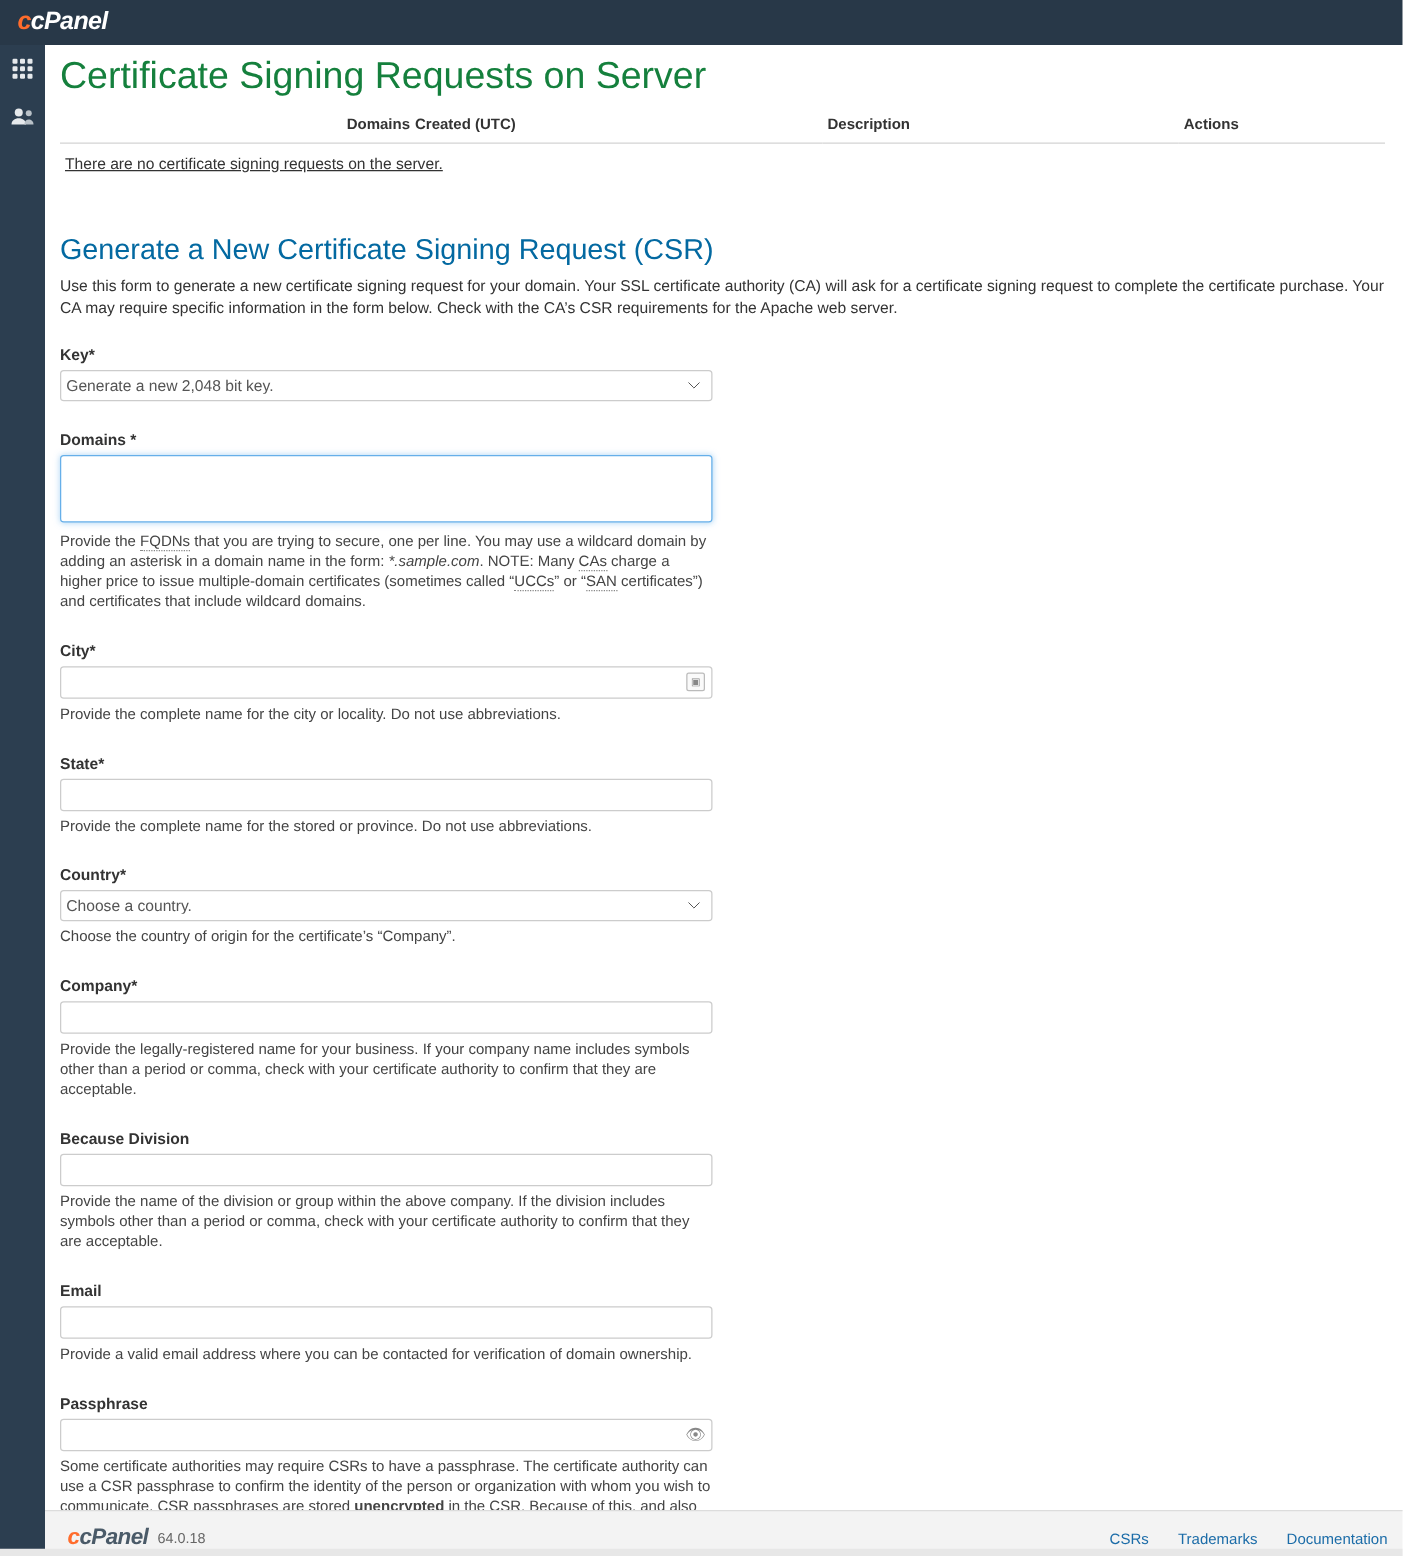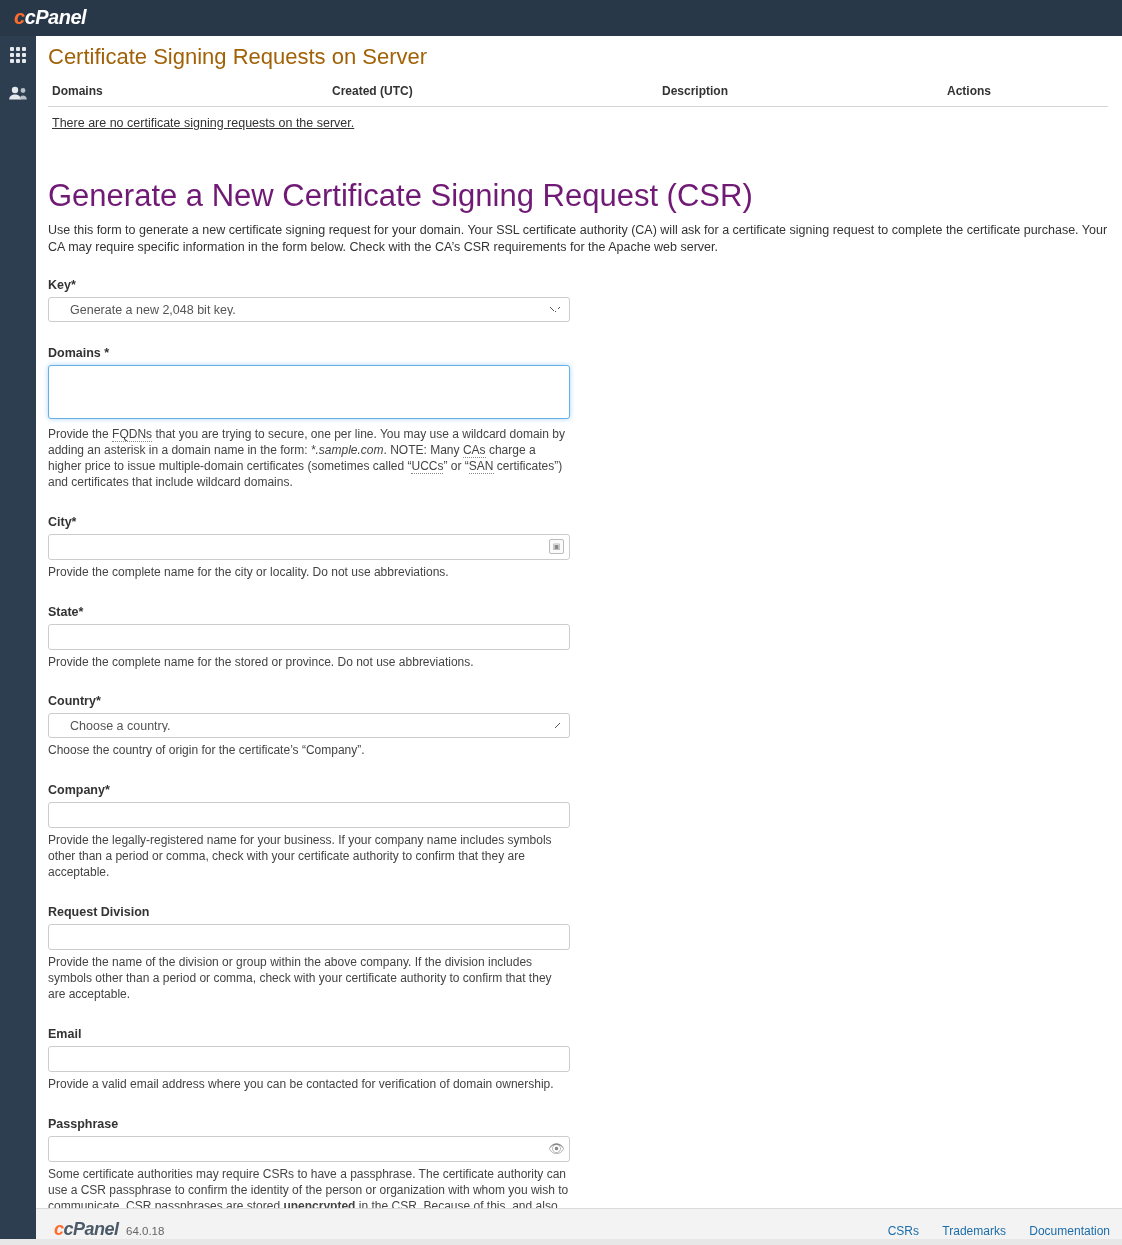--- a/index.html
+++ b/index.html
@@ -48,56 +48,56 @@
     position: absolute; top: 36px; left: 36px;
     width: 1086px; height: 1209px;
     background: #fff;
     overflow: hidden;
   }
   #content {
     position: relative;
     padding: 0 12px 0 12px;
   }
   h1.page-title {
-    font-size: 22px; font-weight: normal; color: #a16207;
+    font-size: 30px; font-weight: normal; color: #15803d;
     margin: 8px 0 10px 0; padding: 0;
   }
   
   .csr-table { width: 1060px; border-collapse: collapse; margin-top: 4px; }
   .csr-table th {
     text-align: left; font-size: 12px; font-weight: bold; color: #333;
     padding: 4px 0 8px 4px; border-bottom: 1px solid #d4d4d4;
   }
-  .csr-table th.c-domains { width: 280px; }
+  .csr-table th.c-domains { width: 280px; text-align: right; }
   .csr-table th.c-created { width: 330px; }
   .csr-table th.c-desc { width: 285px; }
   .csr-table th.c-actions { width: 165px; }
   .empty-msg { font-size: 12.5px; color: #333; padding: 9px 0 0 4px; text-decoration: underline; }
   
   h2.section-title {
-    font-size: 31px; font-weight: normal; color: #701a75;
+    font-size: 23px; font-weight: normal; color: #0369a1;
     margin: 48px 0 8px 0;
   }
   p.intro {
     font-size: 12.5px; color: #333; line-height: 1.35;
     margin: 0 0 22px 0; width: 1062px;
   }
   
   .field { margin-bottom: 4px; }
   label.flabel {
     display: block; font-size: 12.5px; font-weight: bold; color: #333;
     margin-bottom: 5px;
   }
   .ctrl { width: 522px; }
   select.ctrl, input.ctrl, textarea.ctrl {
     font-family: "Liberation Sans", sans-serif;
     font-size: 12.5px; color: #555;
     border: 1px solid #ccc; border-radius: 3px;
     background: #fff;
-    padding: 5px 21px;
+    padding: 5px 4px;
     height: 26px;
     outline: none;
   }
   select.ctrl {
     height: 25px;
     -webkit-appearance: none; appearance: none;
     background-image:
       linear-gradient(45deg, transparent 50%, #555 50%, #555 58%, transparent 58%),
       linear-gradient(135deg, transparent 42%, #555 42%, #555 50%, transparent 50%);
     background-position: calc(100% - 14px) 9px, calc(100% - 9px) 9px;
@@ -253,21 +253,21 @@
     <div class="spacer"></div>
 
     <div class="field">
       <label class="flabel">Company*</label>
       <input class="ctrl" type="text" value="" style="">
       <p class="help">Provide the legally-registered name for your business. If your company name includes symbols other than a period or comma, check with your certificate authority to confirm that they are acceptable.</p>
     </div>
     <div class="spacer"></div>
 
     <div class="field">
-      <label class="flabel">Request Division</label>
+      <label class="flabel">Because Division</label>
       <input class="ctrl" type="text" value="" style="">
       <p class="help">Provide the name of the division or group within the above company. If the division includes symbols other than a period or comma, check with your certificate authority to confirm that they are acceptable.</p>
     </div>
     <div class="spacer"></div>
 
     <div class="field">
       <label class="flabel">Email</label>
       <input class="ctrl" type="text" value="" style="">
       <p class="help">Provide a valid email address where you can be contacted for verification of domain ownership.</p>
     </div>

